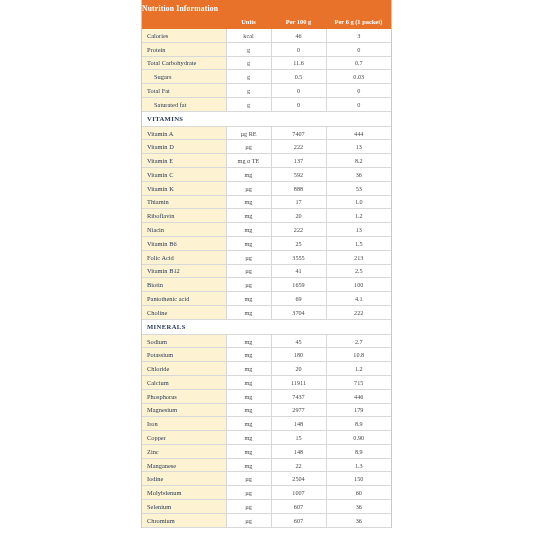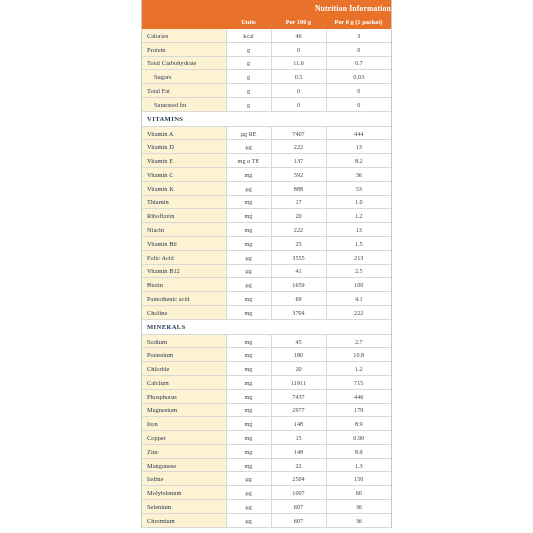--- a/index.html
+++ b/index.html
@@ -38,21 +38,21 @@
   }
   table.nutri col.c-name  { width: 84px; }
   table.nutri col.c-units { width: 45px; }
   table.nutri col.c-p100  { width: 55px; }
   table.nutri col.c-ppk   { width: 65px; }
 
   
   .hdr-title td {
     background: #e8722a;
     color: #ffffff;
-    text-align: right;
+    text-align: left;
     font-weight: bold;
     font-size: 7.6px;
     letter-spacing: 0.2px;
     padding: 4px 0 3px 0;
     border: none;
   }
   .hdr-cols td {
     background: #e8722a;
     color: #ffffff;
     text-align: center;

